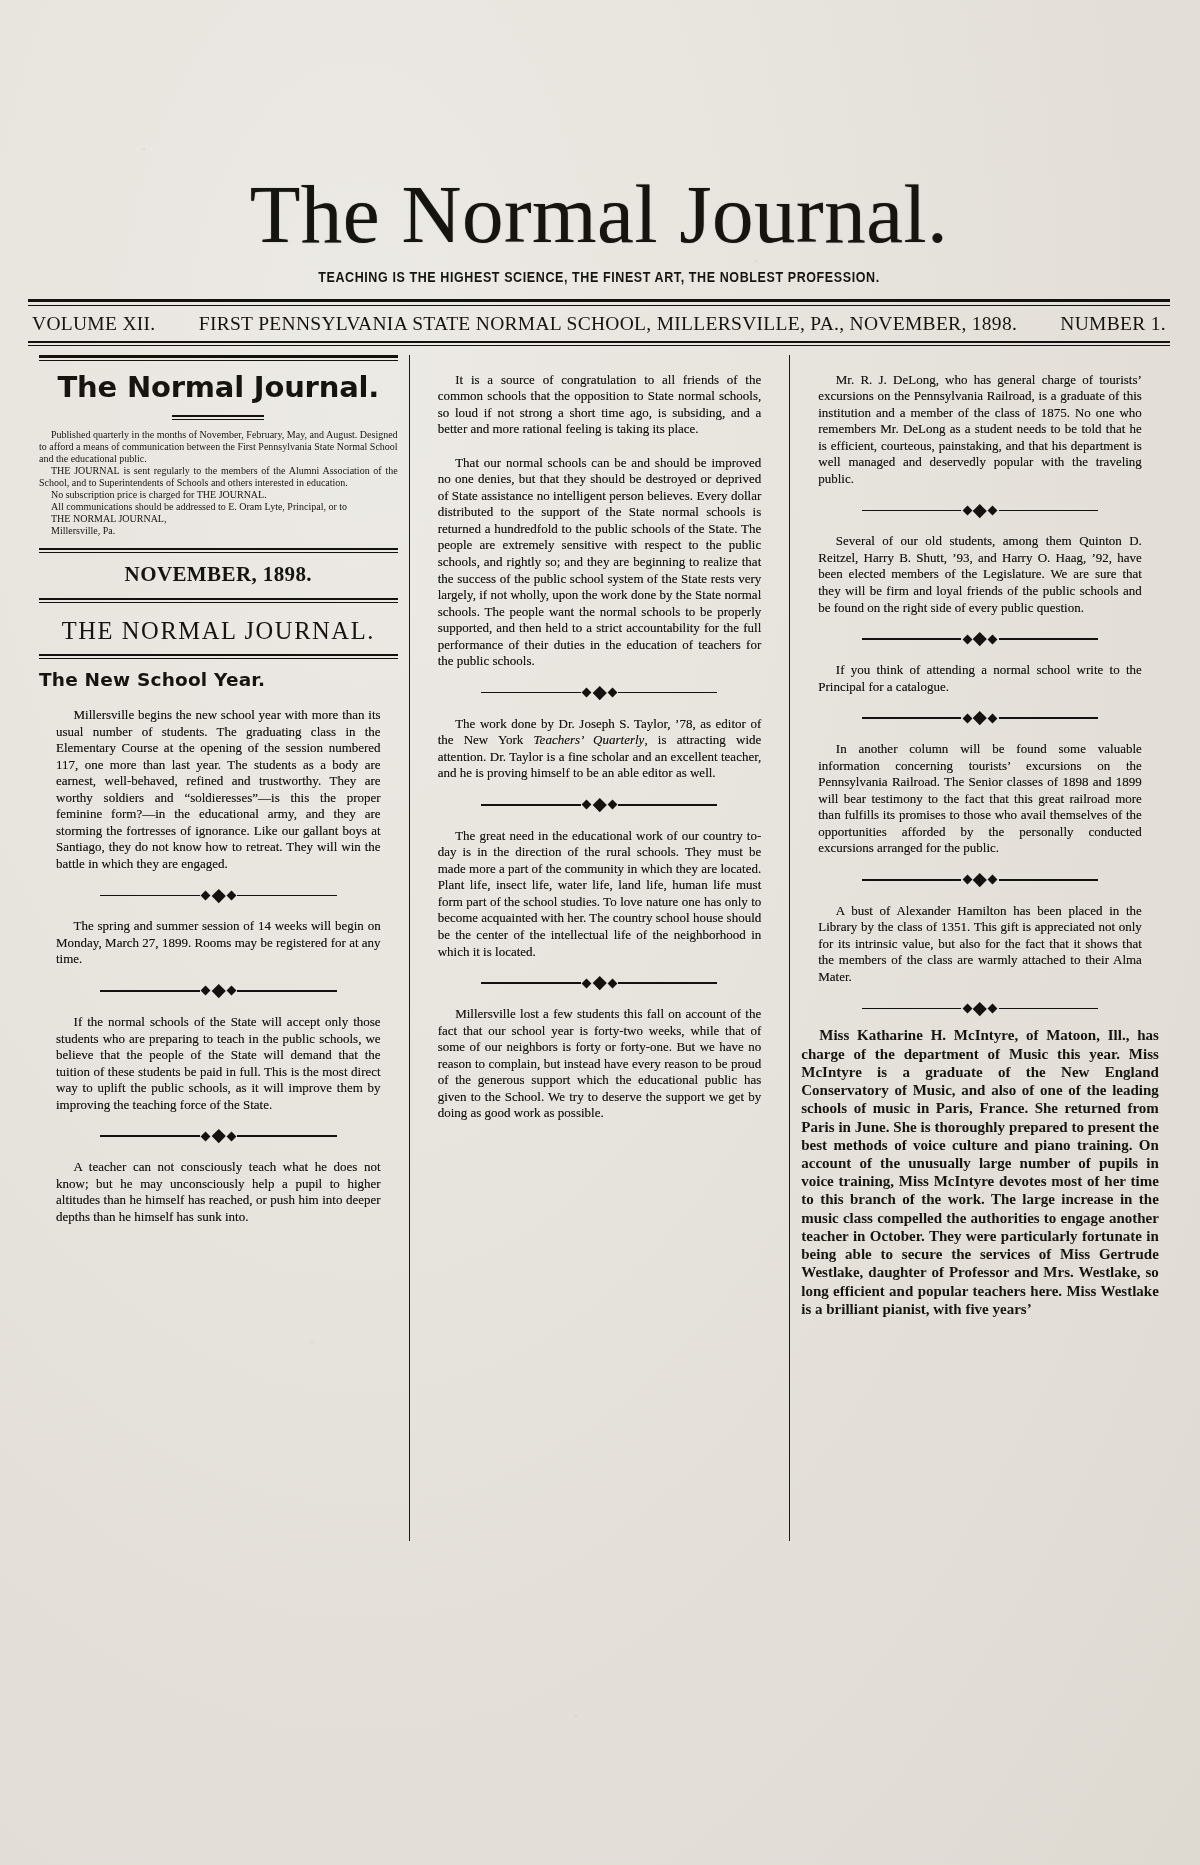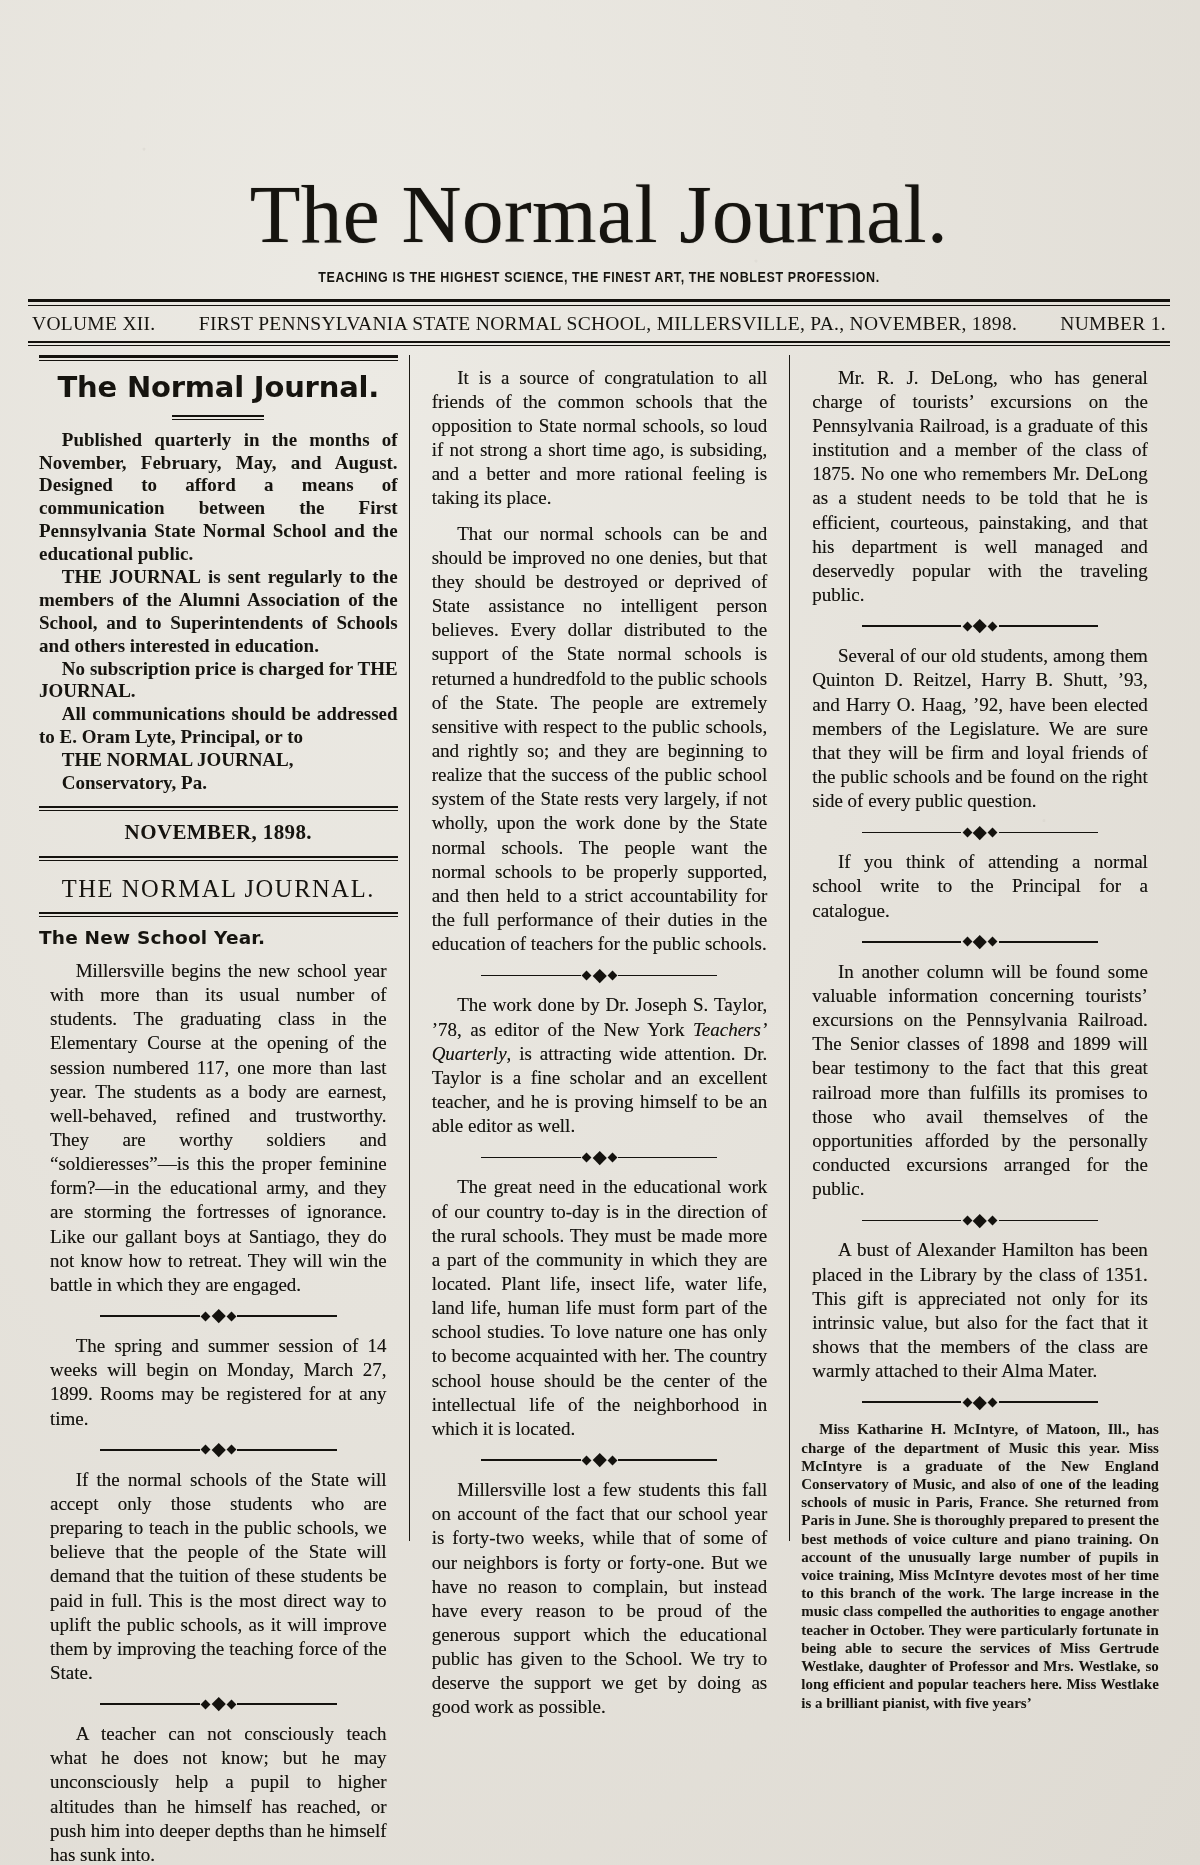--- a/index.html
+++ b/index.html
@@ -89,22 +89,22 @@
     height: 1186px;
   }
   .col {
     width: 33.33%;
     padding: 0 11px;
     box-sizing: border-box;
   }
   .col-sep { border-left: 1.6px solid #1c1a15; }
 
   p.body {
-    margin: 11px;
-    font-size: 19px;
+    margin: 17px;
+    font-size: 13px;
     line-height: 1.272;
     text-align: justify;
     text-indent: 1.35em;
     text-shadow: 0 0 .45px rgba(0,0,0,.45);
     hyphens: none;
   }
   p.body + p.body { margin-top: 0; }
 
   
   .np-rule-top {
@@ -123,25 +123,25 @@
   }
   .short-rule {
     width: 92px;
     margin: 11px auto 9px auto;
     border-top: 2px solid #14120e;
     border-bottom: 1px solid #14120e;
     height: 2px;
   }
   p.np {
     margin: 0;
-    font-size: 19px;
+    font-size: 10px;
     line-height: 1.205;
     text-align: justify;
     text-indent: 1.2em;
-    font-weight: bold;
+    font-weight: normal;
     font-family: "Liberation Serif", "DejaVu Serif", serif;
   }
   .sc { font-variant: small-caps; }
   .np-addr { text-align: right; text-indent: 0; }
   .rule-box {
     border-top: 2.4px solid #14120e;
     border-bottom: 1.2px solid #14120e;
     height: 2px;
     margin: 11px 0 9px 0;
   }
@@ -233,21 +233,21 @@
 
         <div class="np-rule-top"></div>
         <div class="np-title">The Normal Journal.</div>
         <div class="short-rule"></div>
 
         <p class="np">Published quarterly in the months of November, February, May, and August. Designed to afford a means of communication between the First Pennsylvania State Normal School and the educational public.</p>
         <p class="np"><span class="sc">THE JOURNAL</span><span> is sent regularly to the members of the Alumni Association of the School, and to Superintendents of Schools and others interested in education.</span></p>
         <p class="np">No subscription price is charged for THE JOURNAL.</p>
         <p class="np">All communications should be addressed to E. Oram Lyte, Principal, or to</p>
         <p class="np np-addr sc">THE NORMAL JOURNAL,</p>
-        <p class="np np-addr">Conservatory, Pa.</p>
+        <p class="np np-addr">Millersville, Pa.</p>
 
         <div class="rule-box"></div>
         <div class="np-date">NOVEMBER, 1898.</div>
         <div class="rule-box"></div>
 
         <div class="np-journal-head">THE NORMAL JOURNAL.</div>
         <div class="rule-thin-double"></div>
 
         <div class="art-head">The New School Year.</div>
         <p class="body">Millersville begins the new school year with more than its usual number of students. The graduating class in the Elementary Course at the opening of the session numbered 117, one more than last year. The students as a body are earnest, well-behaved, refined and trustworthy. They are worthy soldiers and “soldieresses”—is this the proper feminine form?—in the educational army, and they are storming the fortresses of ignorance. Like our gallant boys at Santiago, they do not know how to retreat. They will win the battle in which they are engaged.</p>

